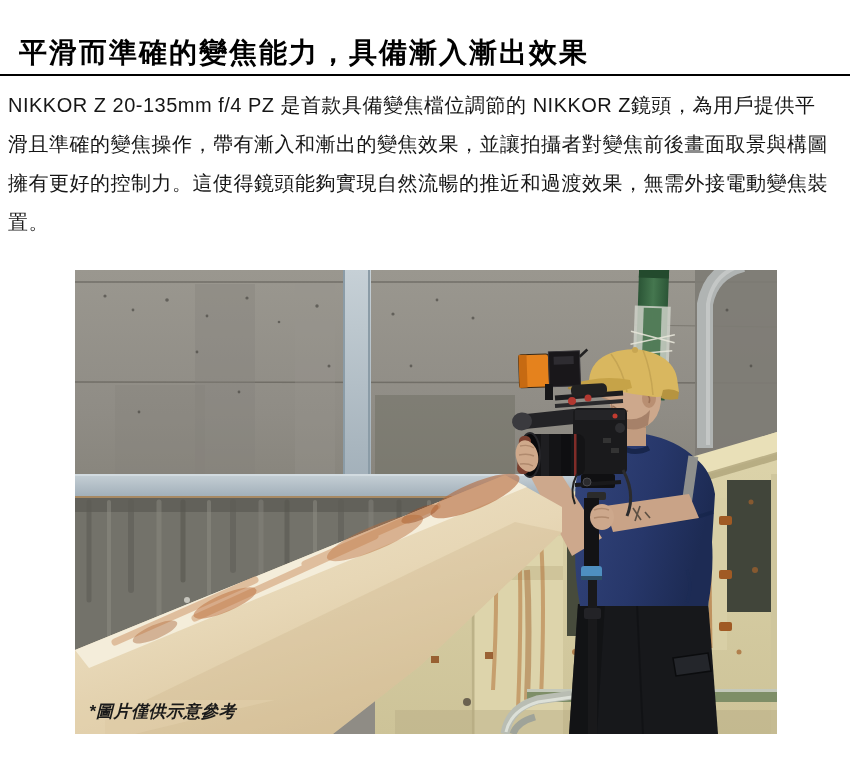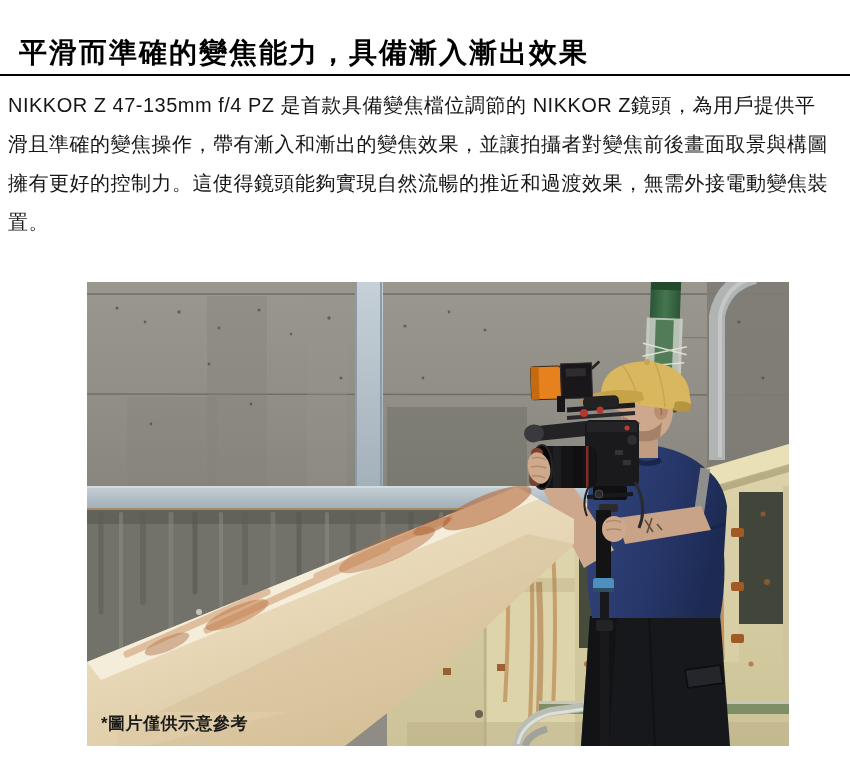--- a/index.html
+++ b/index.html
@@ -13,36 +13,36 @@
   }
   .rule{
     position:absolute;left:0;top:74px;width:850px;height:0;margin:0;
     border:none;border-top:2px solid #000;
   }
   .body-text{
     position:absolute;left:8px;top:86px;width:822px;margin:0;
     font-size:20px;line-height:39px;color:#161616;letter-spacing:0.5px;
   }
   figure.photo{
-    position:absolute;left:75px;top:270px;width:702px;height:464px;margin:12px;
-    overflow:hidden;background:#8f8c85;
+    position:absolute;left:75px;top:270px;width:702px;height:464px;margin:0;
+    overflow:hidden;background:#8f8c85;font-style:italic;
   }
   figcaption.photo-caption{
     position:absolute;left:14px;top:430px;margin:0;
     font-size:17px;font-weight:600;color:#1a1a1a;letter-spacing:0.5px;
   }
   svg{display:block;}
 </style>
 </head>
 <body>
 
 <main>
   <h1 class="heading">平滑而準確的變焦能力，具備漸入漸出效果</h1>
   <hr class="rule">
-  <p class="body-text">NIKKOR Z 47-135mm f/4 PZ 是首款具備變焦檔位調節的 NIKKOR Z鏡頭，為用戶提供平滑且準確的變焦操作，帶有漸入和漸出的變焦效果，並讓拍攝者對變焦前後畫面取景與構圖擁有更好的控制力。這使得鏡頭能夠實現自然流暢的推近和過渡效果，無需外接電動變焦裝置。</p>
+  <p class="body-text">NIKKOR Z 20-135mm f/4 PZ 是首款具備變焦檔位調節的 NIKKOR Z鏡頭，為用戶提供平滑且準確的變焦操作，帶有漸入和漸出的變焦效果，並讓拍攝者對變焦前後畫面取景與構圖擁有更好的控制力。這使得鏡頭能夠實現自然流暢的推近和過渡效果，無需外接電動變焦裝置。</p>
 
   <figure class="photo">
     <svg width="702" height="464" viewBox="0 0 702 464">
       <defs>
         <linearGradient id="wallG" x1="0" y1="0" x2="0" y2="1">
           <stop offset="0" stop-color="#9a978f"></stop>
             <stop offset="0.6" stop-color="#8f8c85"></stop>
             <stop offset="1" stop-color="#858279"></stop>
         </linearGradient>
         <linearGradient id="beamG" x1="0" y1="0" x2="0" y2="1">

